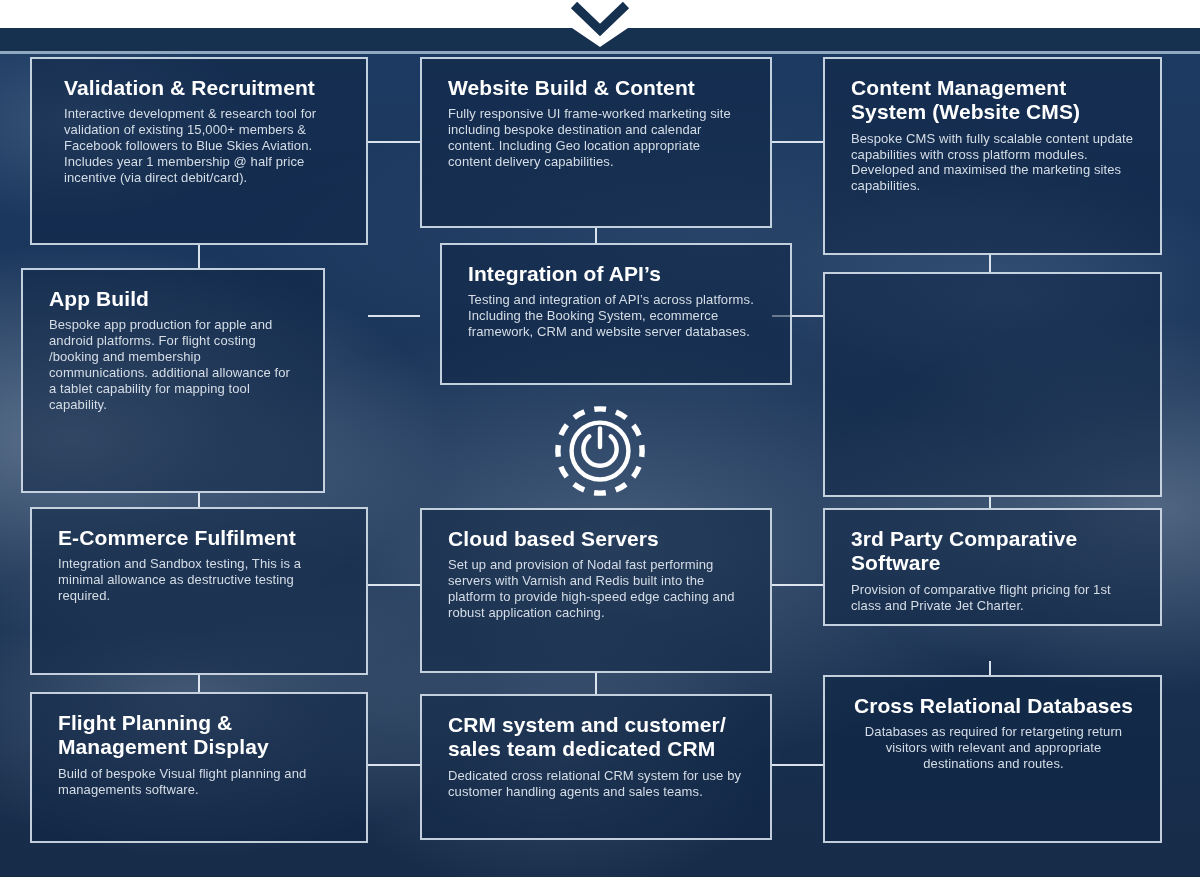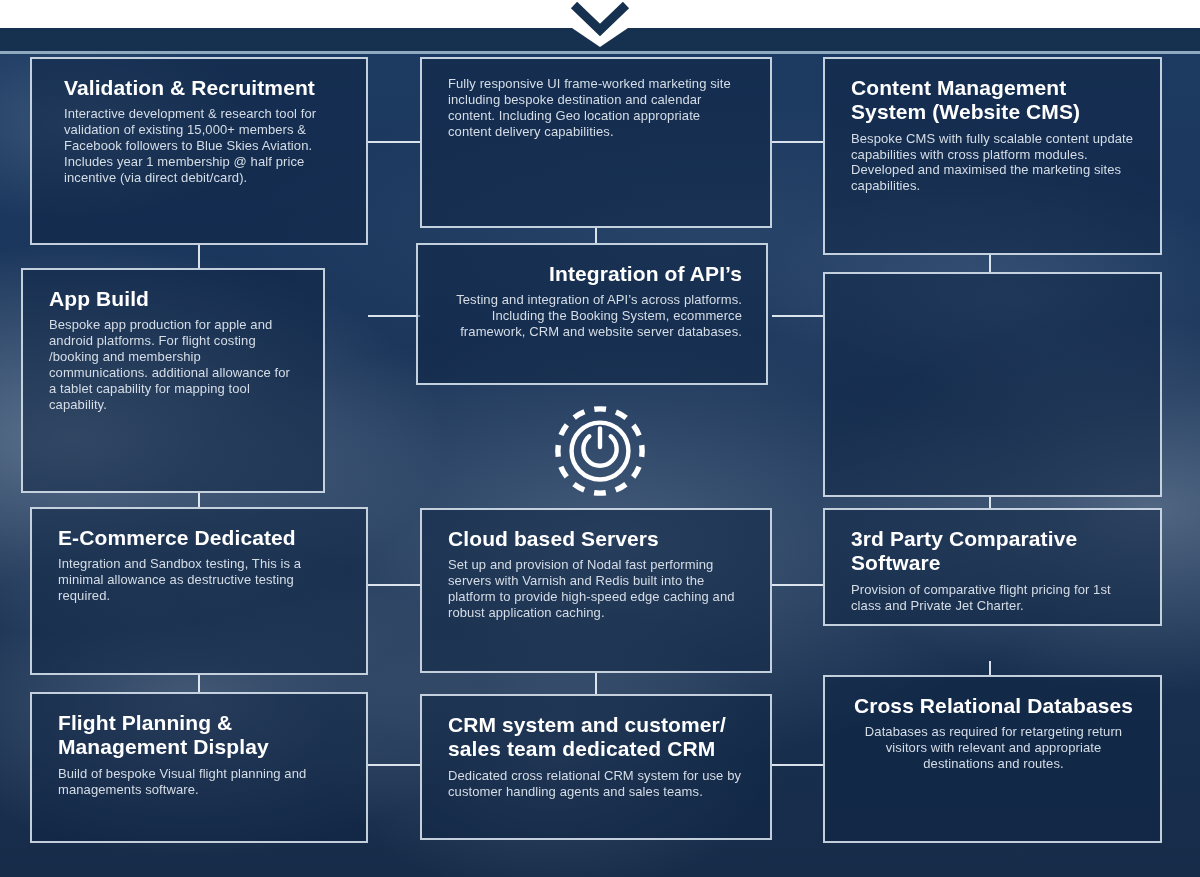--- a/index.html
+++ b/index.html
@@ -32,21 +32,21 @@
     margin:0;font-size:13px;line-height:1.22;color:#d5dde6;letter-spacing:0.1px;
   }
   .hline,.vline{position:absolute;background:rgba(234,242,249,0.92);}
   .hline{height:2px;}
   .vline{width:2px;}
   
   #card-0{left:30px;top:57px;width:338px;height:188px;padding-left:32px;}
   #card-1{left:420px;top:57px;width:352px;height:171px;}
   #card-2{left:823px;top:57px;width:339px;height:198px;}
   #card-3{left:21px;top:268px;width:304px;height:225px;}
-  #card-4{left:416px;top:243px;width:352px;height:142px;text-align:right;}
+  #card-4{left:440px;top:243px;width:352px;height:142px;}
   #card-5{left:823px;top:272px;width:339px;height:225px;}
   #card-6{left:30px;top:507px;width:338px;height:168px;}
   #card-7{left:420px;top:508px;width:352px;height:165px;}
   #card-8{left:823px;top:508px;width:339px;height:118px;}
   #card-9{left:30px;top:692px;width:338px;height:151px;}
   #card-10{left:420px;top:694px;width:352px;height:146px;}
   #card-11{left:823px;top:675px;width:339px;height:168px;text-align:center;}
   
   #h-1a{left:368px;top:141px;width:52px;} #h-1b{left:772px;top:141px;width:51px;}
   #h-2a{left:368px;top:315px;width:52px;} #h-2b{left:772px;top:315px;width:51px;}
@@ -88,38 +88,39 @@
   <div class="vline" id="v-2b"></div>
   <div class="vline" id="v-3a"></div>
   <div class="vline" id="v-3b"></div>
   <div class="vline" id="v-3c"></div>
 
   <div class="card" id="card-0">
     <h2>Validation &amp; Recruitment</h2>
     <p>Interactive  development &amp; research tool for validation of existing 15,000+ members &amp; Facebook followers to Blue Skies Aviation. Includes year 1 membership @ half price incentive (via direct debit/card).</p>
   </div>
   <div class="card" id="card-1">
+    <h2>Website Build &amp; Content</h2>
     <p>Fully responsive UI frame-worked marketing site including bespoke destination and calendar content. Including Geo location appropriate content delivery capabilities.</p>
   </div>
   <div class="card" id="card-2">
     <h2>Content Management System (Website CMS)</h2>
     <p>Bespoke CMS with fully scalable content update capabilities with cross platform modules. Developed and maximised the marketing sites capabilities.</p>
   </div>
   <div class="card" id="card-3">
     <h2>App Build</h2>
     <p>Bespoke app production for apple and android platforms. For flight costing /booking and membership communications. additional allowance for a tablet capability for mapping tool capability.</p>
   </div>
   <div class="card" id="card-4">
     <h2>Integration of API’s</h2>
     <p>Testing and integration of API’s across platforms. Including the Booking System, ecommerce framework, CRM and website server databases.</p>
   </div>
   <div class="card" id="card-5">
   </div>
   <div class="card" id="card-6">
-    <h2>E-Commerce Dedicated</h2>
+    <h2>E-Commerce Fulfilment</h2>
     <p>Integration and Sandbox testing, This is a minimal  allowance as destructive testing required.</p>
   </div>
   <div class="card" id="card-7">
     <h2>Cloud based Servers</h2>
     <p>Set up and provision of Nodal fast performing servers with Varnish and Redis built into the platform to provide high-speed edge caching and robust application caching.</p>
   </div>
   <div class="card" id="card-8">
     <h2>3rd Party Comparative Software</h2>
     <p>Provision of comparative flight pricing for 1st class and Private Jet Charter.</p>
   </div>

